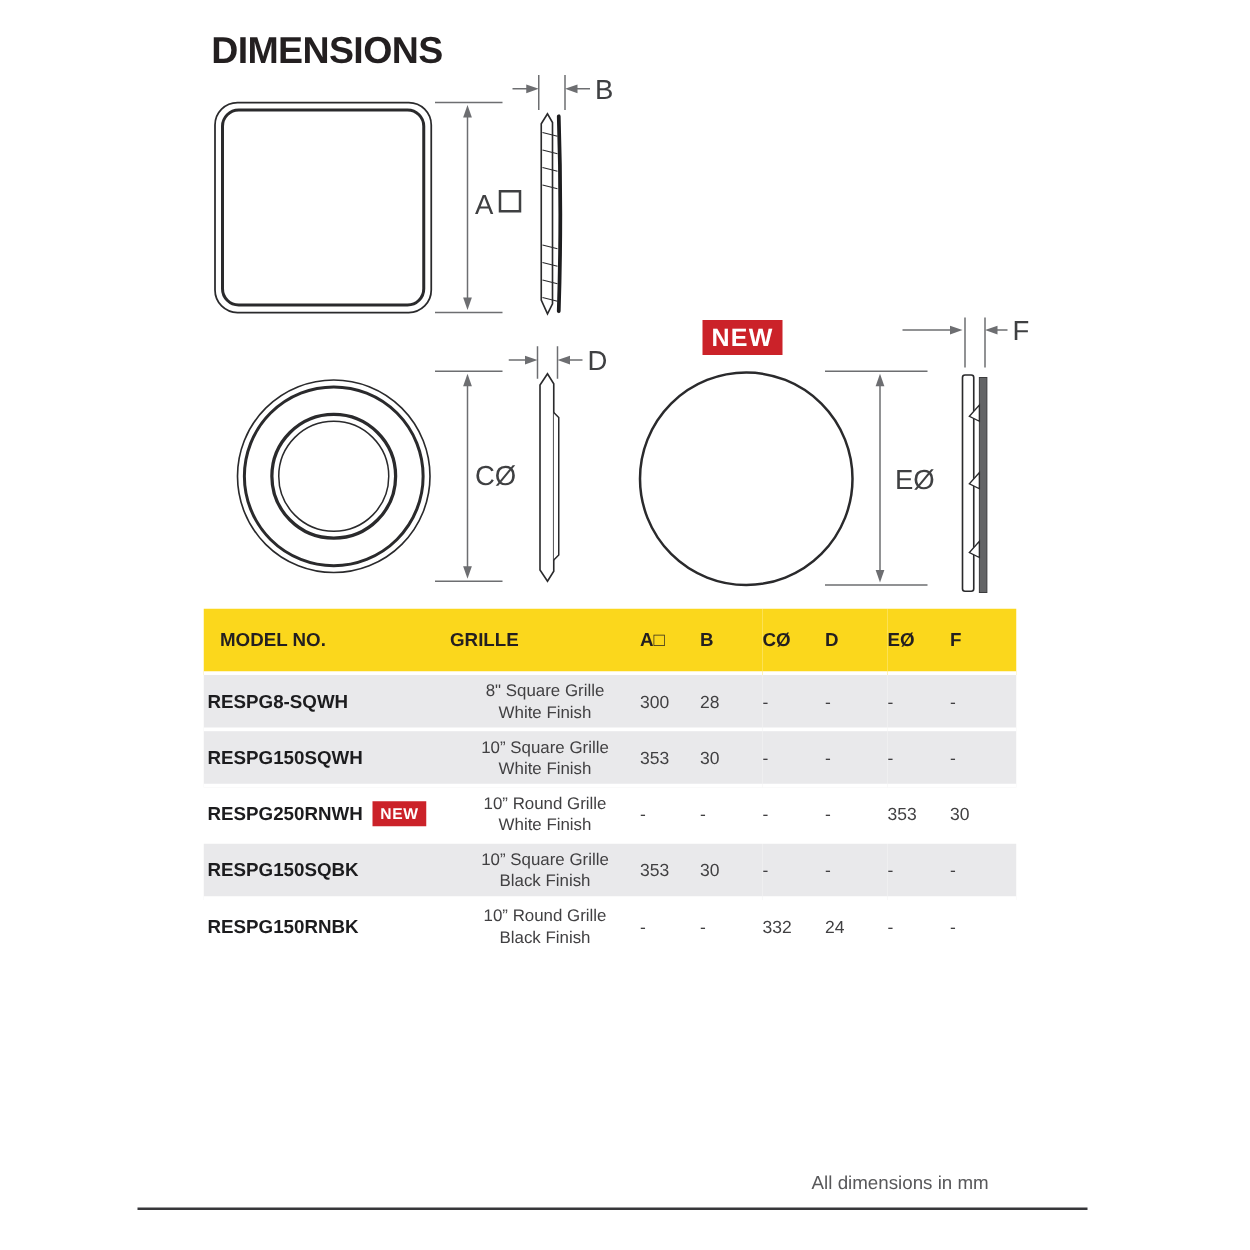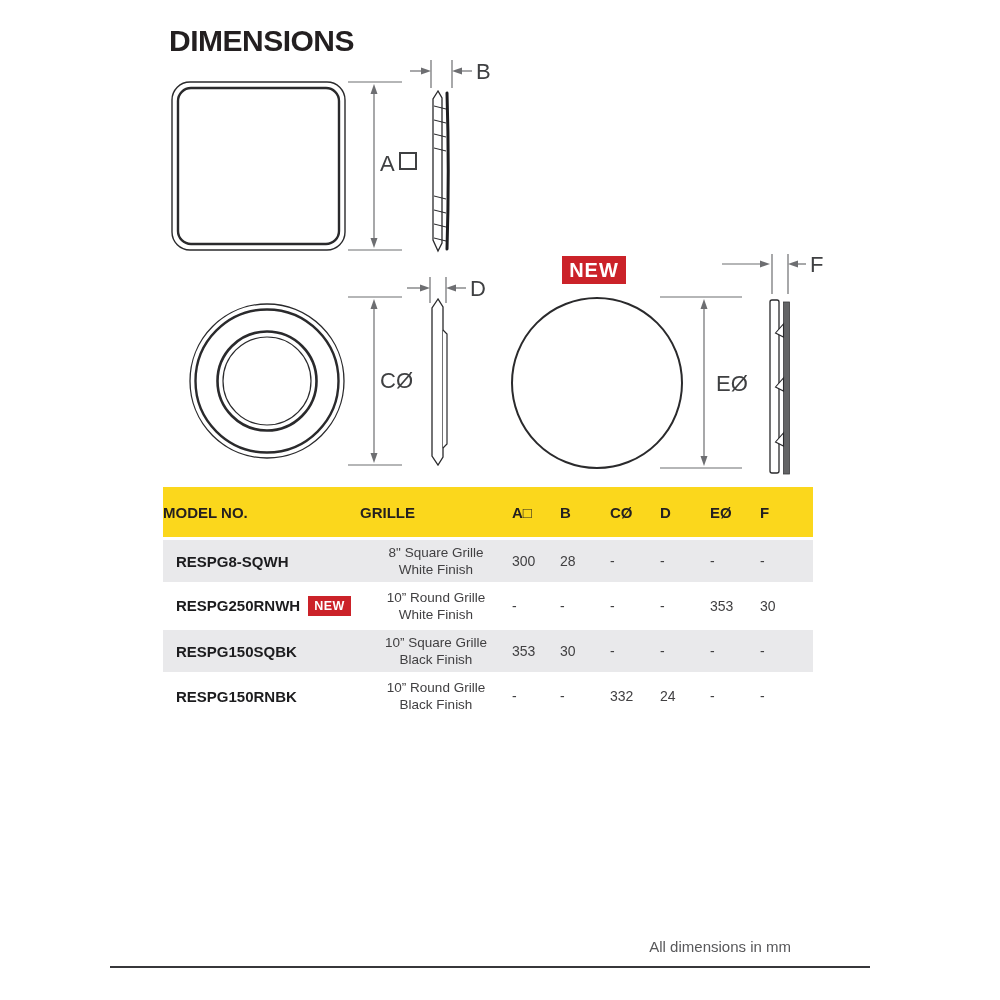--- a/index.html
+++ b/index.html
@@ -29,24 +29,24 @@
   svg text.dimlabel{font-size:22px;}
   svg text.badge-text{fill:#ffffff;font-weight:bold;font-size:20px;letter-spacing:1px;}
 
   .table-wrap{position:absolute;left:163px;top:487px;width:650px;}
   table.dim-table{width:650px;border-collapse:separate;border-spacing:0;table-layout:fixed;}
   table.dim-table th, table.dim-table td{border-bottom:3px solid #ffffff;vertical-align:middle;}
   thead th{
     background:var(--yellow, #FBD71C);
     height:53px;font-size:15px;font-weight:bold;color:var(--ink);text-align:left;padding:0;
   }
-  thead th.model-h{text-align:left;padding-left:0;}
+  thead th.model-h{text-align:left;padding-left:13px;}
   tbody td{height:45px;padding:0;}
   tbody tr.alt td{background:var(--rowalt, #E9E9EB);}
-  td.model{font-weight:bold;font-size:15px;color:#1c1c1e;padding-left:13px;white-space:nowrap;}
+  td.model{font-weight:bold;font-size:15px;color:#1c1c1e;padding-left:3px;white-space:nowrap;}
   td.grille{text-align:center;font-size:13.5px;line-height:17px;color:var(--gray-text);}
   td.num{text-align:left;font-size:14px;color:var(--gray-text);}
   .new-badge{
     display:inline-block;background:var(--red,#CB2229);color:#ffffff;
     font-weight:bold;font-size:12.5px;line-height:1;padding:4px 6px 3px;margin-left:8px;
     vertical-align:1px;letter-spacing:0.5px;
   }
   .footer-note{
     position:absolute;top:938px;right:209px;
     font-size:15px;color:#58585a;
@@ -201,20 +201,33 @@
             <div>8" Square Grille</div>
             <div>White Finish</div>
           </td>
           <td class="num">300</td>
           <td class="num">28</td>
           <td class="num">-</td>
           <td class="num">-</td>
           <td class="num">-</td>
           <td class="num">-</td>
         </tr>
+        <tr class="alt">
+          <td class="model"><span>RESPG150SQWH</span></td>
+          <td class="grille">
+            <div>10” Square Grille</div>
+            <div>White Finish</div>
+          </td>
+          <td class="num">353</td>
+          <td class="num">30</td>
+          <td class="num">-</td>
+          <td class="num">-</td>
+          <td class="num">-</td>
+          <td class="num">-</td>
+        </tr>
         <tr>
           <td class="model"><span>RESPG250RNWH</span><span class="new-badge">NEW</span></td>
           <td class="grille">
             <div>10” Round Grille</div>
             <div>White Finish</div>
           </td>
           <td class="num">-</td>
           <td class="num">-</td>
           <td class="num">-</td>
           <td class="num">-</td>

